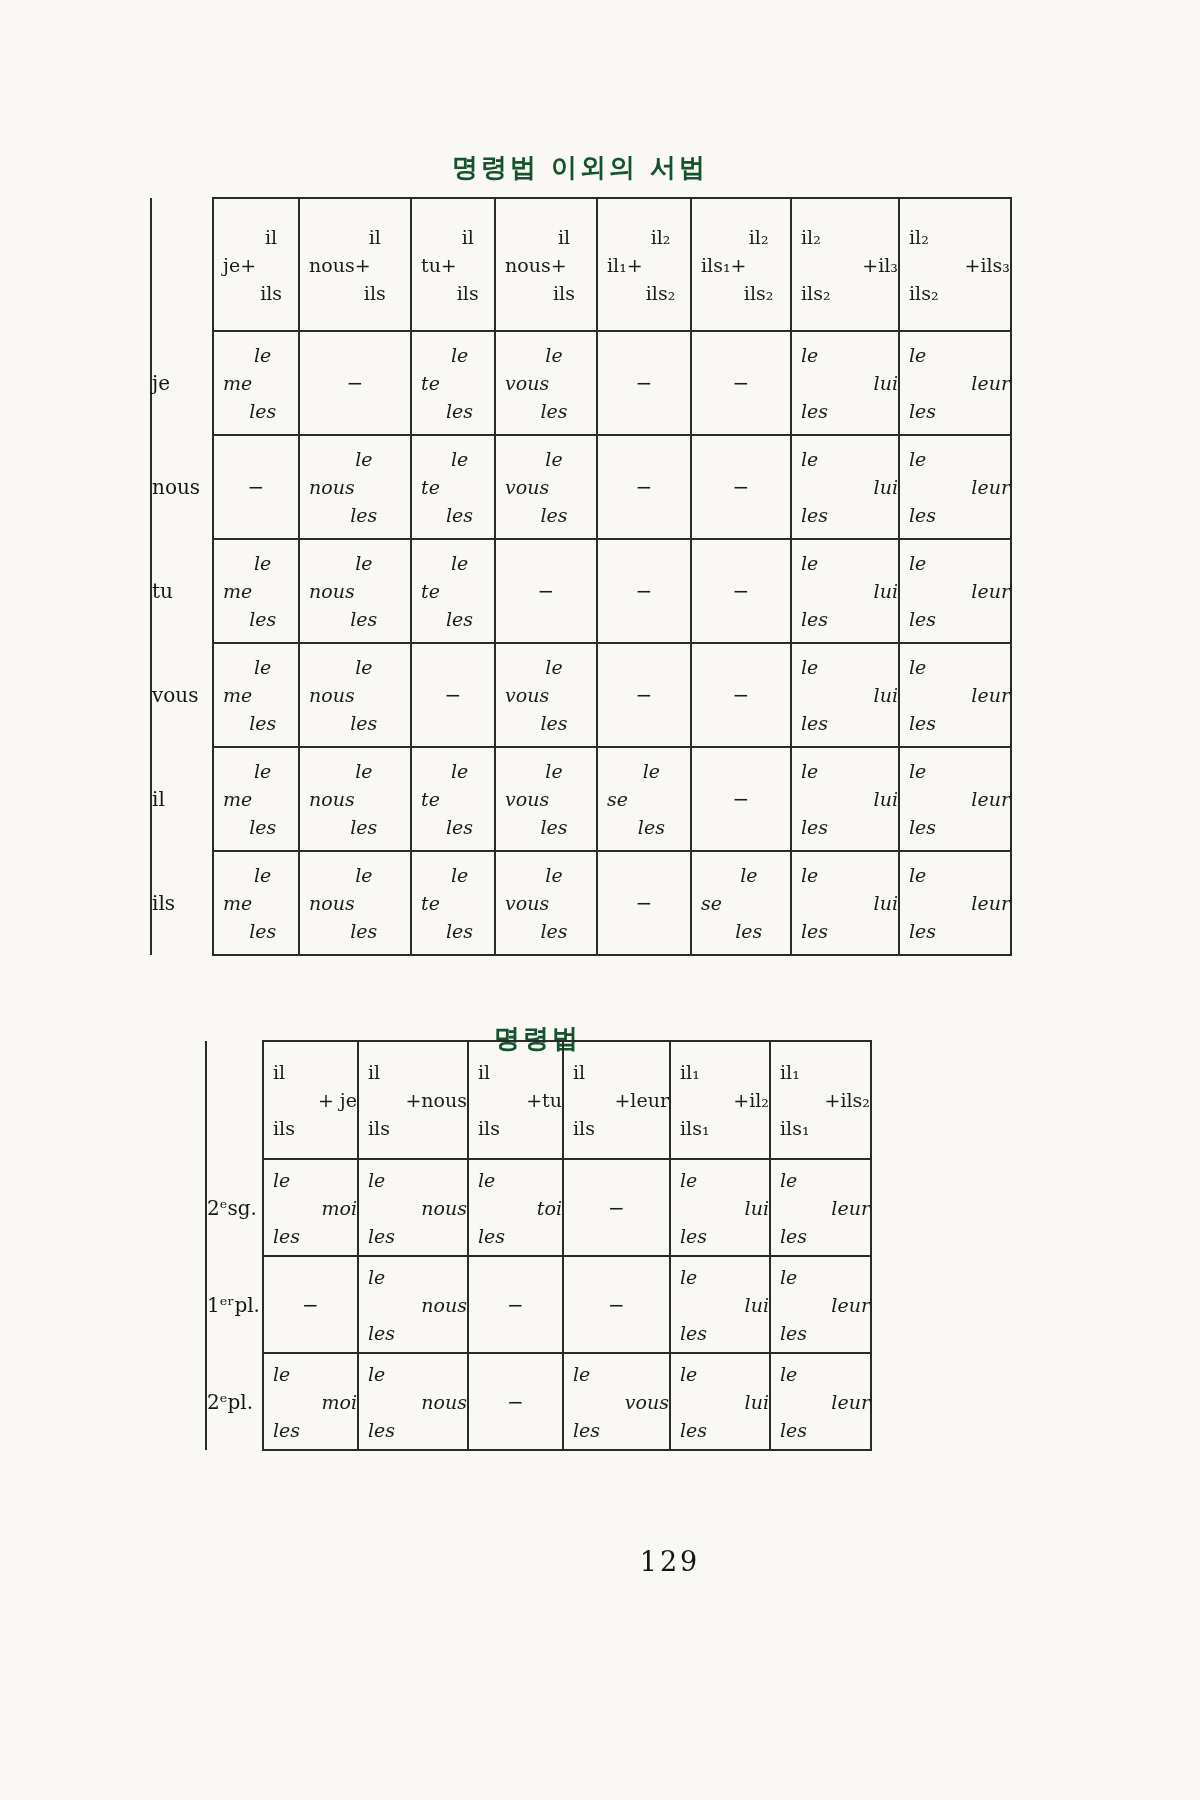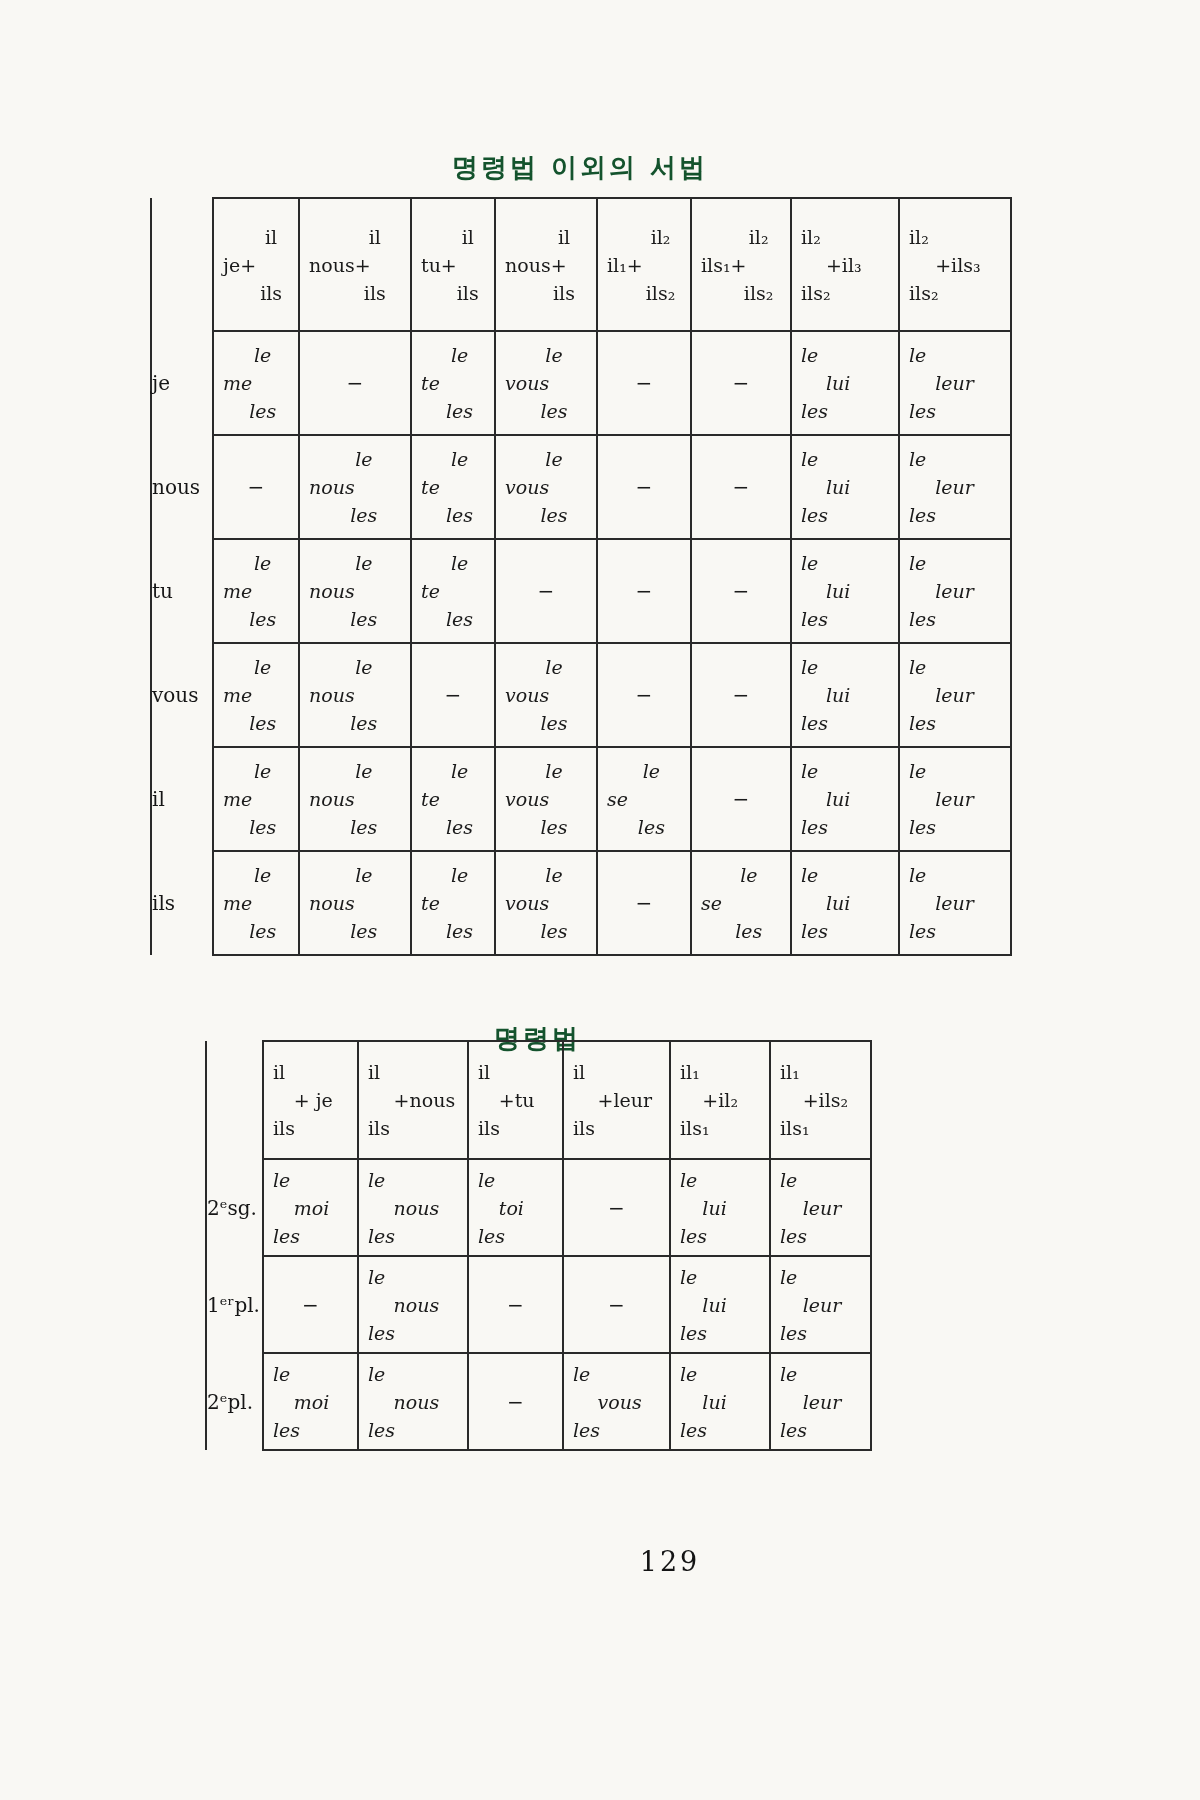--- a/index.html
+++ b/index.html
@@ -22,21 +22,21 @@
   .t1 thead tr{height:133px;}
   .t1 tbody tr{height:104px;}
   .t2 thead tr{height:118px;}
   .t2 tbody tr{height:97px;}
   .dcell{font-style:italic;}
   .hcell{font-style:normal;}
   .ln{height:28px;line-height:28px;white-space:nowrap;overflow:visible;}
   .ln.l{text-align:left;padding-left:9px;}
   .ln.r{text-align:center;padding-left:36%;}
   .ln.c{text-align:center;padding-left:16%;}
-  .ln.c2{text-align:left;padding-left:32%;}
+  .ln.c2{text-align:right;padding-left:32%;}
   .ln.dashln{text-align:center;font-style:normal;font-size:20px;}
   .footer{
     position:absolute;top:1546px;left:0;width:1200px;display:flex;justify-content:center;gap:26px;
     transform:translateX(70px);font-size:27px;letter-spacing:3px;font-weight:500;color:#141414;
     font-family:"DejaVu Serif","Liberation Serif",serif;
   }
 </style>
 </head>
 <body>
 

